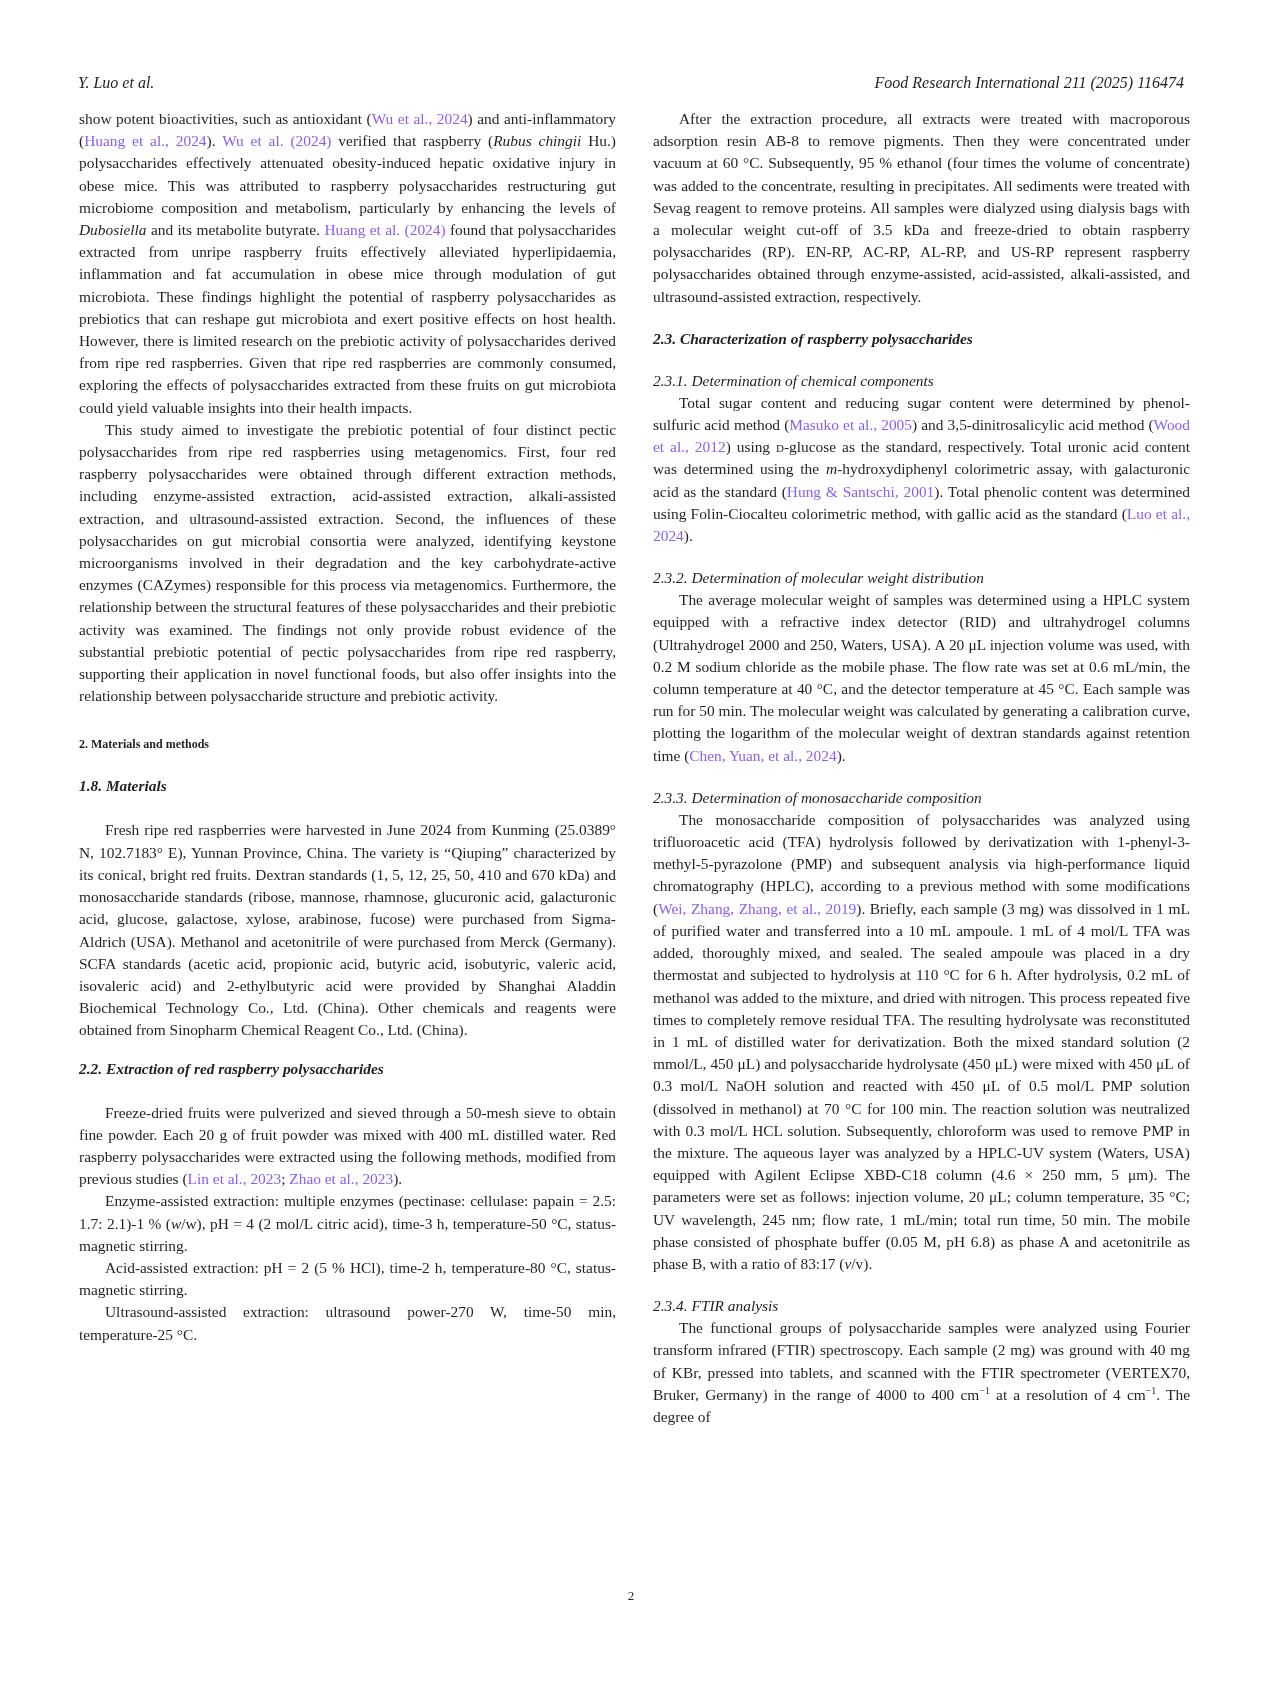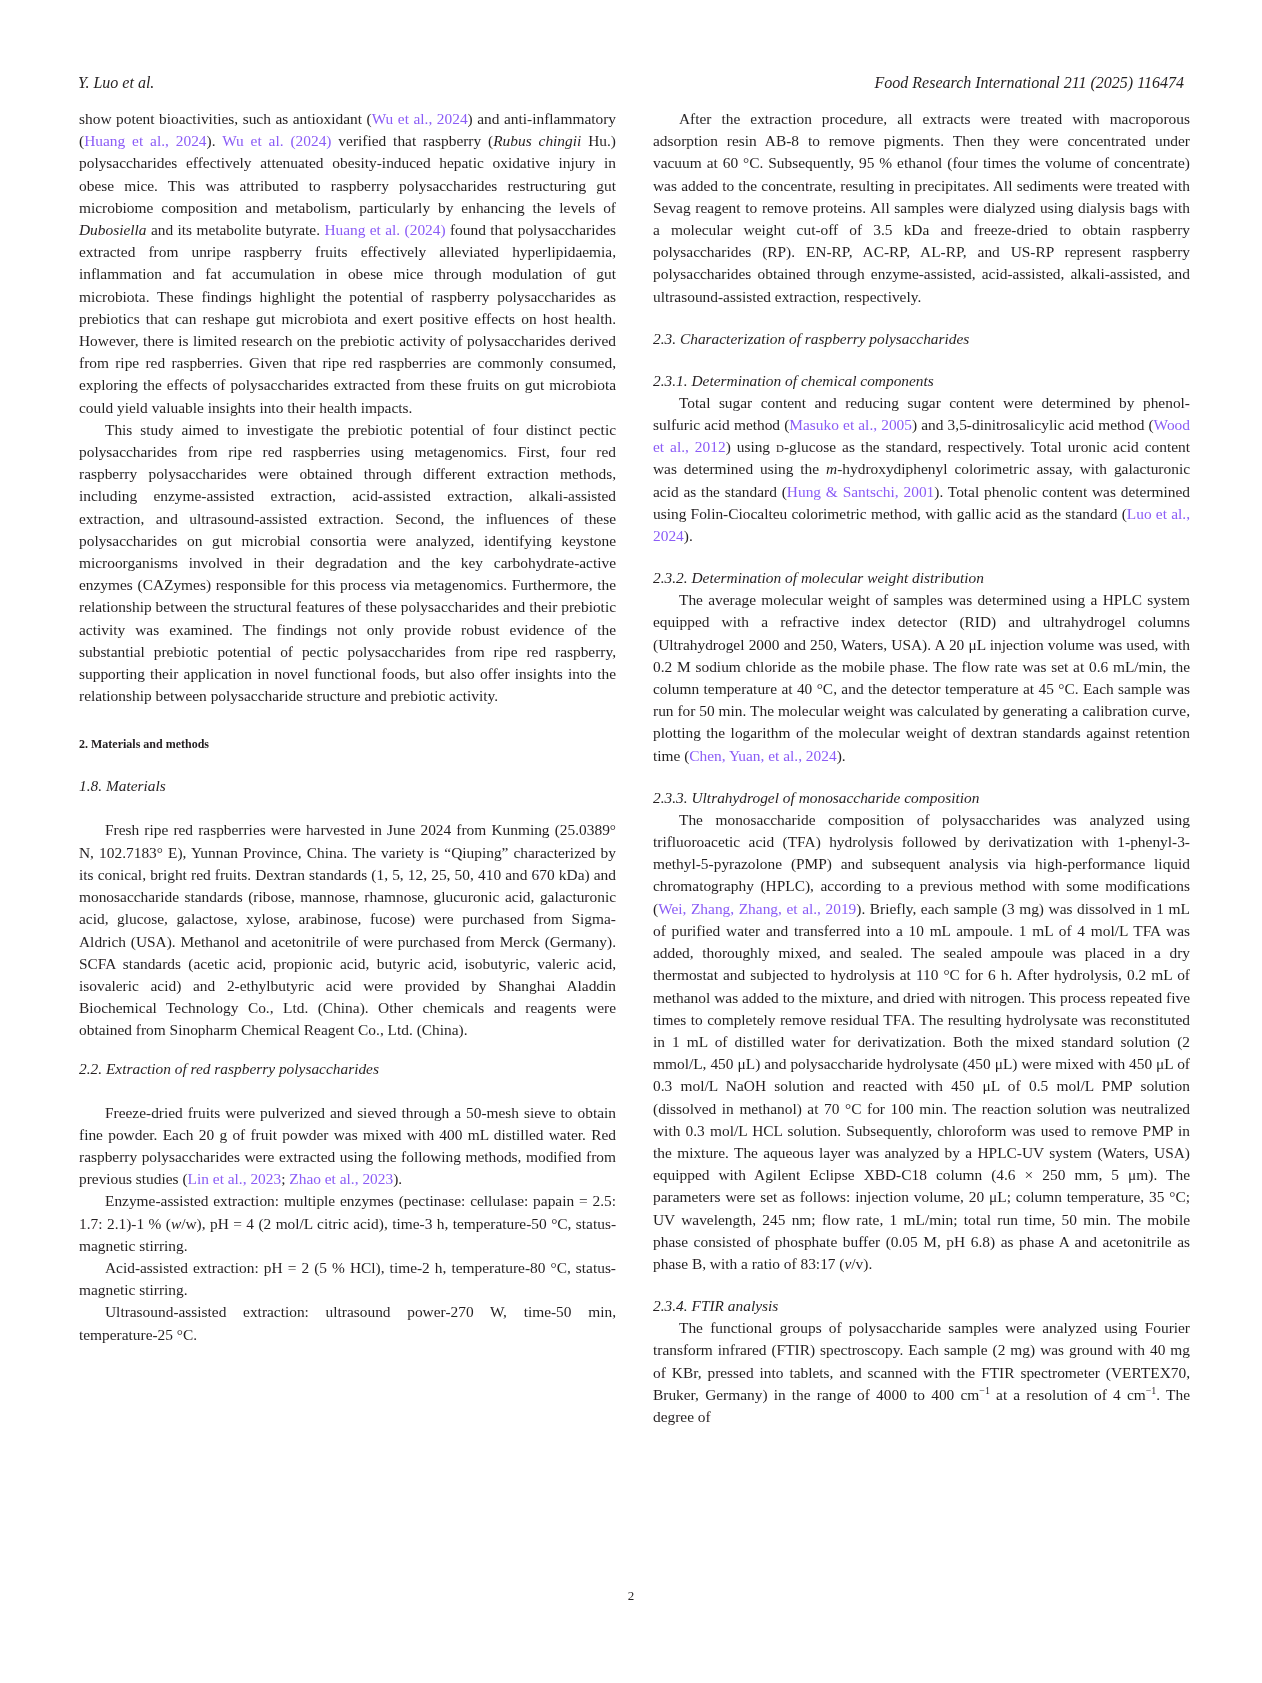--- a/index.html
+++ b/index.html
@@ -11,21 +11,21 @@
   .running-head .right { position: absolute; right: 0; top: 0; }
   .column { position: absolute; top: 108px; width: 537px;
             font-family: "Liberation Serif", serif; font-size: 15.4px; line-height: 22.2px;
             text-align: justify; hyphens: manual; }
   .col-left { left: 79px; }
   .col-right { left: 653px; }
   p { margin: 0; }
   p.indent { text-indent: 26px; }
   .cite { color: #8b5cf6; }
   .section-heading { font-weight: bold; font-size: 12px; margin: 22px 0 0 0; line-height: 22px; }
-  .subsection-heading { font-style: italic; font-size: 15.4px; margin: 16px 0 0 0; line-height: 22px; }
+  .subsection-heading { font-style: italic; font-size: 15.4px; margin: 16px 0 0 0; line-height: 22px; font-weight: bold; }
   .subsub-heading { font-style: italic; font-size: 15.4px; margin: 22px 0 0 0; line-height: 22px; }
   .gap { height: 22px; }
   .page-number { position: absolute; top: 1588px; left: 0; width: 1262px; text-align: center;
                  font-family: "Liberation Serif", serif; font-size: 13px; }
   sup { font-size: 10px; line-height: 0; vertical-align: super; }
   .sc { font-variant: small-caps; }
 </style>
 </head>
 <body>
 
@@ -54,20 +54,20 @@
 <div class="column col-right">
   <p class="indent">After the extraction procedure, all extracts were treated with macroporous adsorption resin AB-8 to remove pigments. Then they were concentrated under vacuum at 60 °C. Subsequently, 95 % ethanol (four times the volume of concentrate) was added to the concentrate, resulting in precipitates. All sediments were treated with Sevag reagent to remove proteins. All samples were dialyzed using dialysis bags with a molecular weight cut-off of 3.5 kDa and freeze-dried to obtain raspberry polysaccharides (RP). EN-RP, AC-RP, AL-RP, and US-RP represent raspberry polysaccharides obtained through enzyme-assisted, acid-assisted, alkali-assisted, and ultrasound-assisted extraction, respectively.</p>
 
   <div class="subsection-heading" style="margin-top:20px">2.3.  Characterization of raspberry polysaccharides</div>
   <div class="subsub-heading" style="margin-top:20px">2.3.1.  Determination of chemical components</div>
   <p class="indent"><span>Total sugar content and reducing sugar content were determined by phenol-sulfuric acid method (</span><a class="cite">Masuko et al., 2005</a><span>) and 3,5-dinitrosalicylic acid method (</span><a class="cite">Wood et al., 2012</a><span>) using </span><span class="sc">d</span><span>-glucose as the standard, respectively. Total uronic acid content was determined using the </span><i>m</i><span>-hydroxydiphenyl colorimetric assay, with galacturonic acid as the standard (</span><a class="cite">Hung &amp; Santschi, 2001</a><span>). Total phenolic content was determined using Folin-Ciocalteu colorimetric method, with gallic acid as the standard (</span><a class="cite">Luo et al., 2024</a><span>).</span></p>
 
   <div class="subsub-heading" style="margin-top:20px">2.3.2.  Determination of molecular weight distribution</div>
   <p class="indent"><span>The average molecular weight of samples was determined using a HPLC system equipped with a refractive index detector (RID) and ultrahydrogel columns (Ultrahydrogel 2000 and 250, Waters, USA). A 20 μL injection volume was used, with 0.2 M sodium chloride as the mobile phase. The flow rate was set at 0.6 mL/min, the column temperature at 40 °C, and the detector temperature at 45 °C. Each sample was run for 50 min. The molecular weight was calculated by generating a calibration curve, plotting the logarithm of the molecular weight of dextran standards against retention time (</span><a class="cite">Chen, Yuan, et al., 2024</a><span>).</span></p>
 
-  <div class="subsub-heading" style="margin-top:20px">2.3.3.  Ultrahydrogel of monosaccharide composition</div>
+  <div class="subsub-heading" style="margin-top:20px">2.3.3.  Determination of monosaccharide composition</div>
   <p class="indent"><span>The monosaccharide composition of polysaccharides was analyzed using trifluoroacetic acid (TFA) hydrolysis followed by derivatization with 1-phenyl-3-methyl-5-pyrazolone (PMP) and subsequent analysis via high-performance liquid chromatography (HPLC), according to a previous method with some modifications (</span><a class="cite">Wei, Zhang, Zhang, et al., 2019</a><span>). Briefly, each sample (3 mg) was dissolved in 1 mL of purified water and transferred into a 10 mL ampoule. 1 mL of 4 mol/L TFA was added, thoroughly mixed, and sealed. The sealed ampoule was placed in a dry thermostat and subjected to hydrolysis at 110 °C for 6 h. After hydrolysis, 0.2 mL of methanol was added to the mixture, and dried with nitrogen. This process repeated five times to completely remove residual TFA. The resulting hydrolysate was reconstituted in 1 mL of distilled water for derivatization. Both the mixed standard solution (2 mmol/L, 450 μL) and polysaccharide hydrolysate (450 μL) were mixed with 450 μL of 0.3 mol/L NaOH solution and reacted with 450 μL of 0.5 mol/L PMP solution (dissolved in methanol) at 70 °C for 100 min. The reaction solution was neutralized with 0.3 mol/L HCL solution. Subsequently, chloroform was used to remove PMP in the mixture. The aqueous layer was analyzed by a HPLC-UV system (Waters, USA) equipped with Agilent Eclipse XBD-C18 column (4.6 × 250 mm, 5 μm). The parameters were set as follows: injection volume, 20 μL; column temperature, 35 °C; UV wavelength, 245 nm; flow rate, 1 mL/min; total run time, 50 min. The mobile phase consisted of phosphate buffer (0.05 M, pH 6.8) as phase A and acetonitrile as phase B, with a ratio of 83:17 (</span><i>v</i><span>/v).</span></p>
 
   <div class="subsub-heading" style="margin-top:20px">2.3.4.  FTIR analysis</div>
   <p class="indent"><span>The functional groups of polysaccharide samples were analyzed using Fourier transform infrared (FTIR) spectroscopy. Each sample (2 mg) was ground with 40 mg of KBr, pressed into tablets, and scanned with the FTIR spectrometer (VERTEX70, Bruker, Germany) in the range of 4000 to 400 cm</span><sup>−1</sup><span> at a resolution of 4 cm</span><sup>−1</sup><span>. The degree of</span></p>
 </div>
 
 <div class="page-number">2</div>
 
 </body></html>

